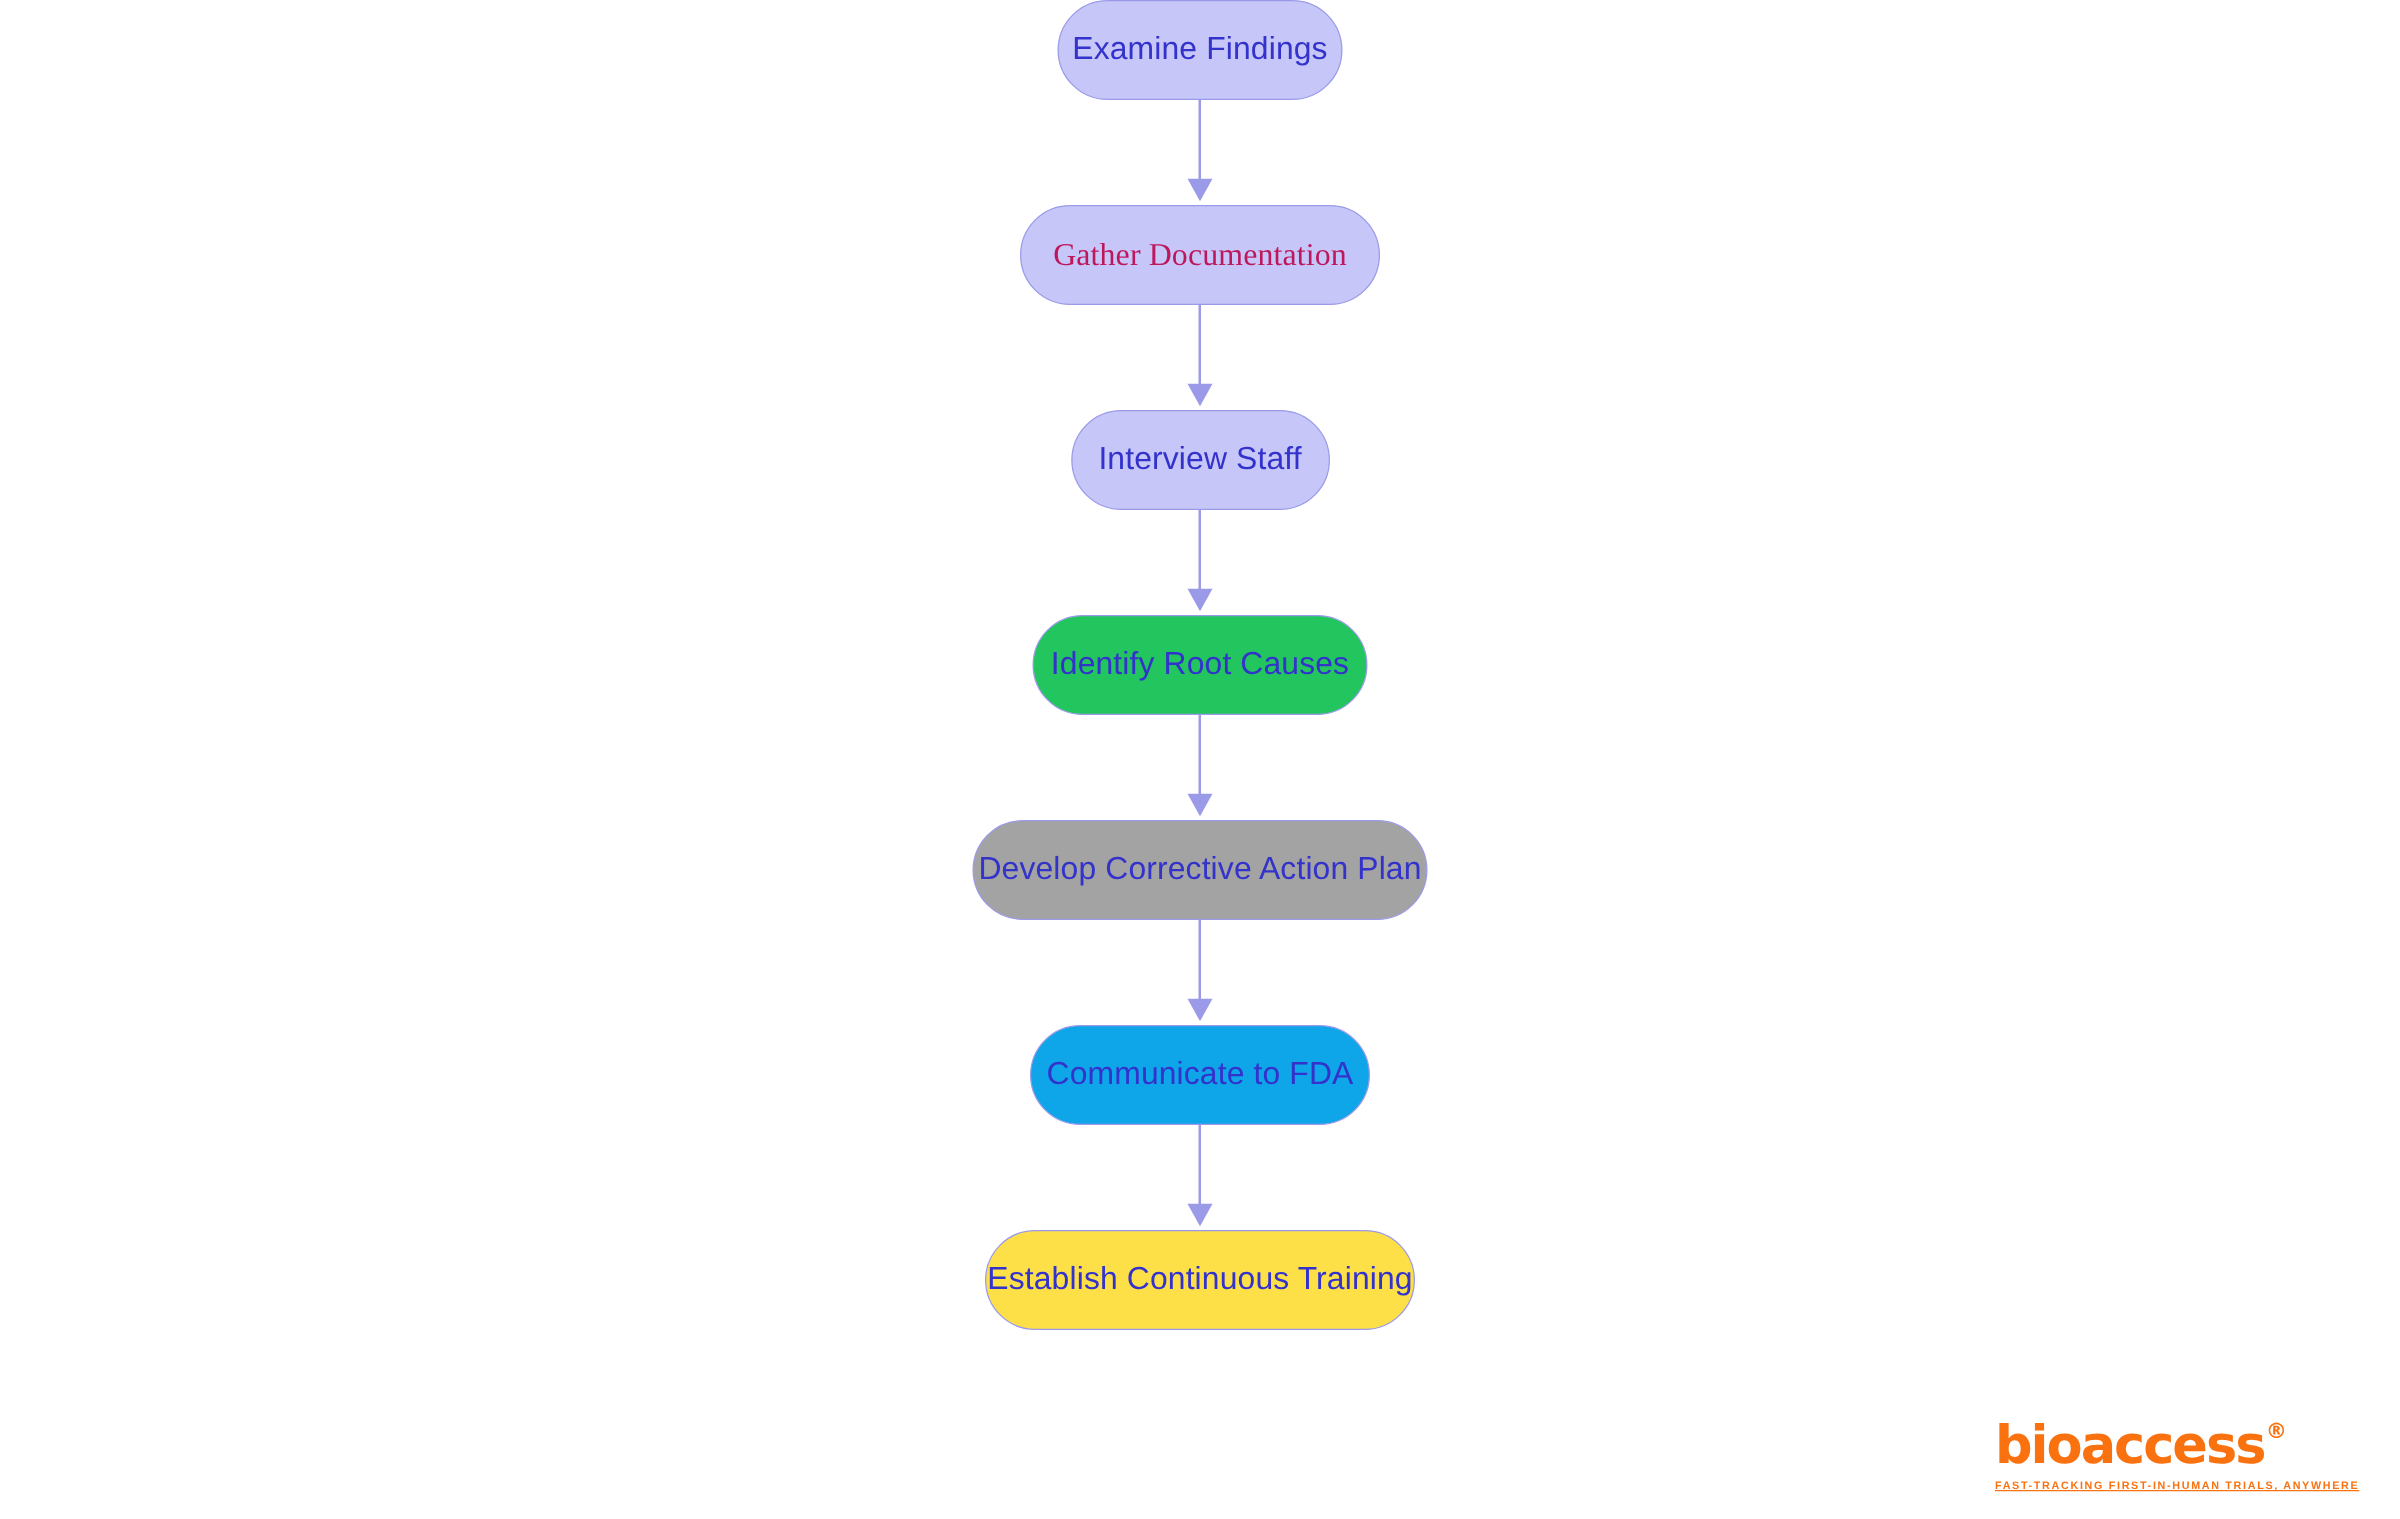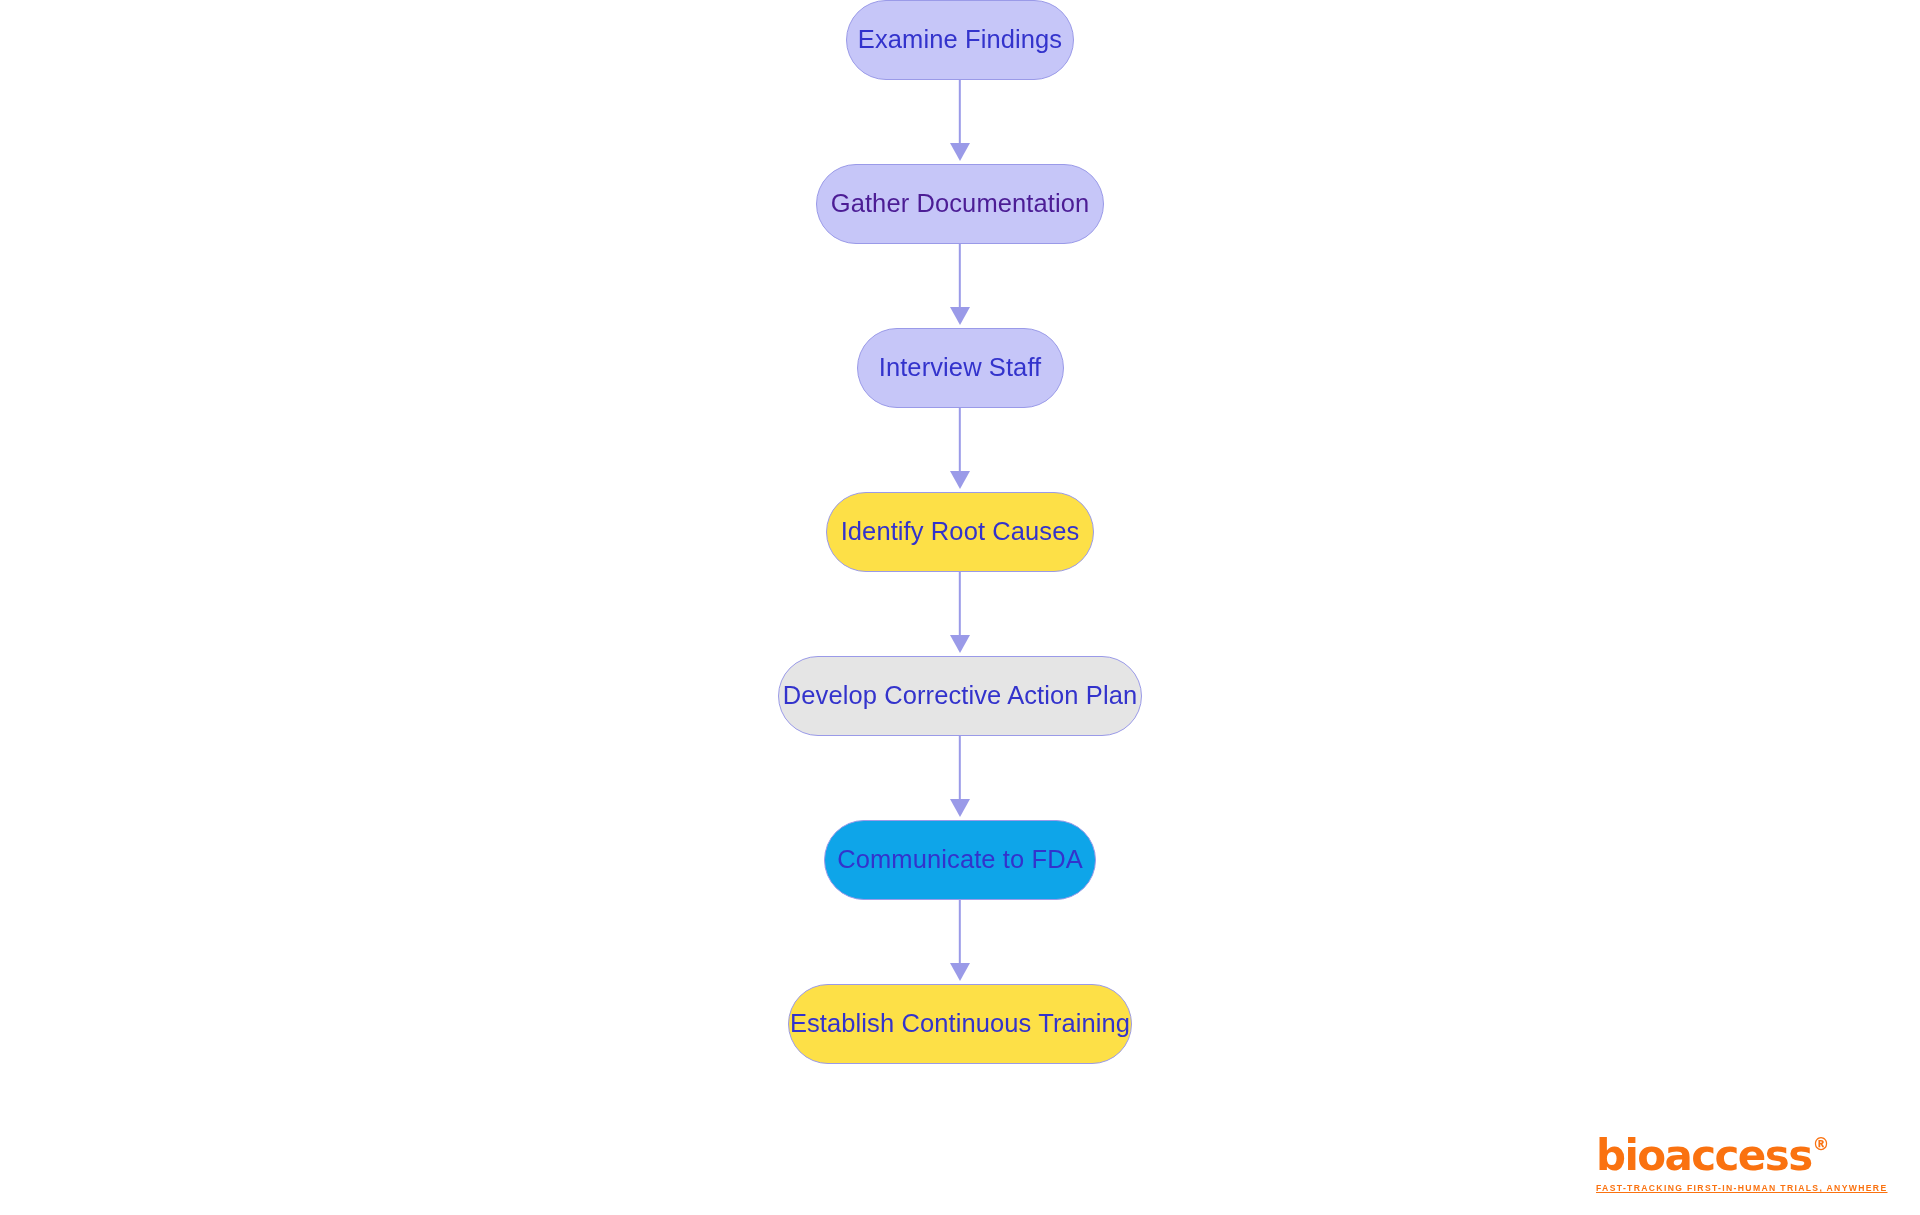--- a/index.html
+++ b/index.html
@@ -143,47 +143,47 @@
     <div class="node" style="width: 228px; background: rgb(198, 198, 248); border-color: rgb(154, 154, 232);">
       <span class="node-label" style="color: rgb(51, 51, 204);">Examine Findings</span>
     </div>
 
     <div class="connector">
       <div class="line" style="background: rgb(154, 154, 232);"></div>
       <div class="head" style="border-top-color: rgb(154, 154, 232);"></div>
     </div>
 
     <div class="node" style="width: 288px; background: rgb(198, 198, 248); border-color: rgb(154, 154, 232);">
-      <span class="node-label" style="color: #4c1d95;">Gather Documentation</span>
+      <span class="node-label" style="color: #be185d; font-family: Liberation Serif, serif;">Gather Documentation</span>
     </div>
 
     <div class="connector">
       <div class="line" style="background: rgb(154, 154, 232);"></div>
       <div class="head" style="border-top-color: rgb(154, 154, 232);"></div>
     </div>
 
     <div class="node" style="width: 207px; background: rgb(198, 198, 248); border-color: rgb(154, 154, 232); text-align: right;">
       <span class="node-label" style="color: rgb(51, 51, 204);">Interview Staff</span>
     </div>
 
     <div class="connector">
       <div class="line" style="background: rgb(154, 154, 232);"></div>
       <div class="head" style="border-top-color: rgb(154, 154, 232);"></div>
     </div>
 
-    <div class="node" style="width: 268px; background: #fde047; border-color: rgb(154, 154, 232);">
+    <div class="node" style="width: 268px; background: #22c55e; border-color: rgb(154, 154, 232);">
       <span class="node-label" style="color: rgb(51, 51, 204);">Identify Root Causes</span>
     </div>
 
     <div class="connector">
       <div class="line" style="background: rgb(154, 154, 232);"></div>
       <div class="head" style="border-top-color: rgb(154, 154, 232);"></div>
     </div>
 
-    <div class="node" style="width: 364px; background: #e5e5e5; border-color: rgb(154, 154, 232);">
+    <div class="node" style="width: 364px; background: #a3a3a3; border-color: rgb(154, 154, 232);">
       <span class="node-label" style="color: rgb(51, 51, 204);">Develop Corrective Action Plan</span>
     </div>
 
     <div class="connector">
       <div class="line" style="background: rgb(154, 154, 232);"></div>
       <div class="head" style="border-top-color: rgb(154, 154, 232);"></div>
     </div>
 
     <div class="node" style="width: 272px; background: #0ea5e9; border-color: rgb(154, 154, 232);">
       <span class="node-label" style="color: rgb(51, 51, 204);">Communicate to FDA</span>

